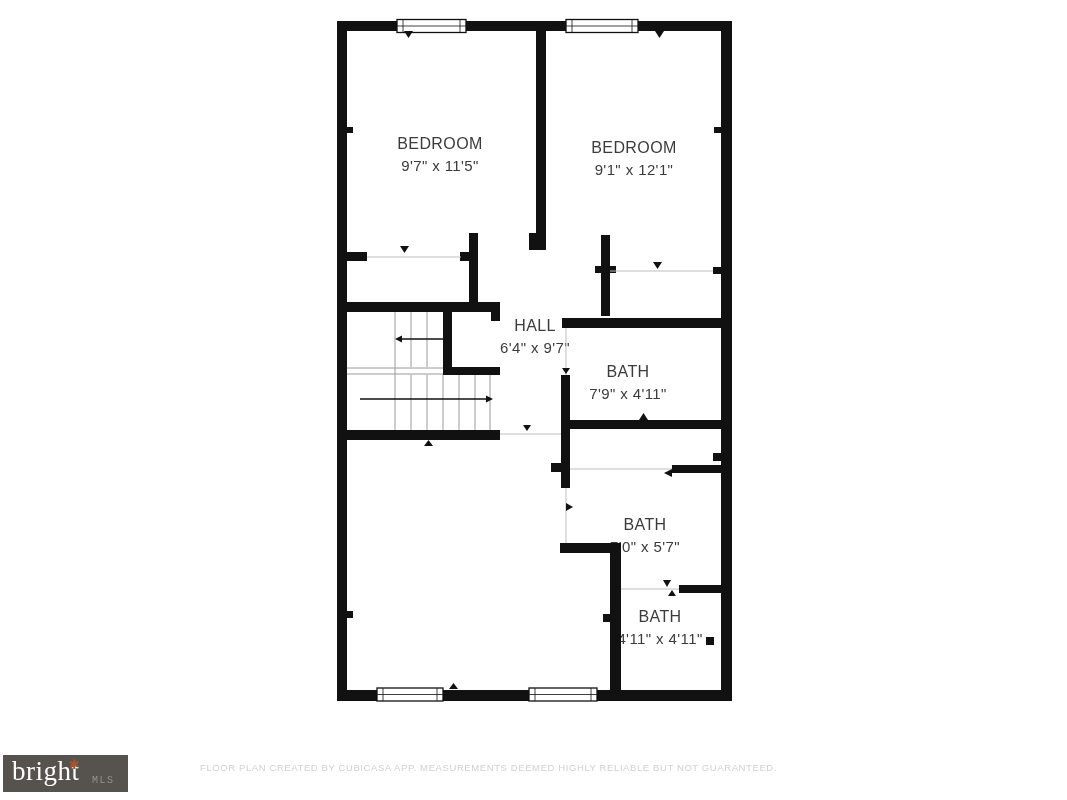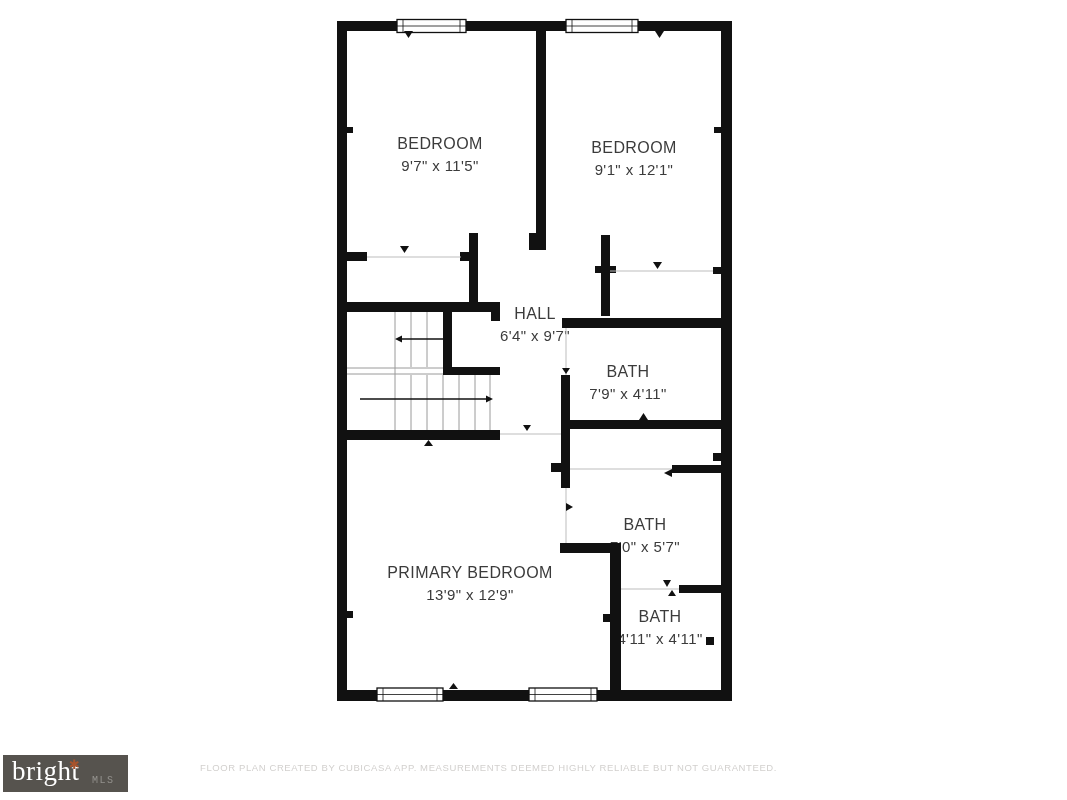--- a/index.html
+++ b/index.html
@@ -37,35 +37,31 @@
 <div id="screen">
 
   <div class="room-label" style="left:340px;top:133px;width:200px;">
     <span class="rname">BEDROOM</span>
     <span class="rdims">9'7" x 11'5"</span>
   </div>
   <div class="room-label" style="left:534px;top:137px;width:200px;">
     <span class="rname">BEDROOM</span>
     <span class="rdims">9'1" x 12'1"</span>
   </div>
-  <div class="room-label" style="left:465px;top:303px;width:140px;">
+  <div class="room-label" style="left:465px;top:315px;width:140px;">
     <span class="rname">HALL</span>
     <span class="rdims">6'4" x 9'7"</span>
   </div>
   <div class="room-label" style="left:558px;top:361px;width:140px;">
     <span class="rname">BATH</span>
     <span class="rdims">7'9" x 4'11"</span>
   </div>
   <div class="room-label" style="left:575px;top:514px;width:140px;">
     <span class="rname">BATH</span>
     <span class="rdims">7'0" x 5'7"</span>
-  </div>
-  <div class="room-label" style="left:345px;top:562px;width:250px;">
-    <span class="rname">PRIMARY BEDROOM</span>
-    <span class="rdims">13'9" x 12'9"</span>
   </div>
   <div class="room-label" style="left:590px;top:606px;width:140px;">
     <span class="rname">BATH</span>
     <span class="rdims">4'11" x 4'11"</span>
   </div>
 
   <svg class="plan" width="1067" height="800" viewBox="0 0 1067 800">
 
     <g>
       <rect class="wall" x="337" y="21" width="395" height="10"></rect>

